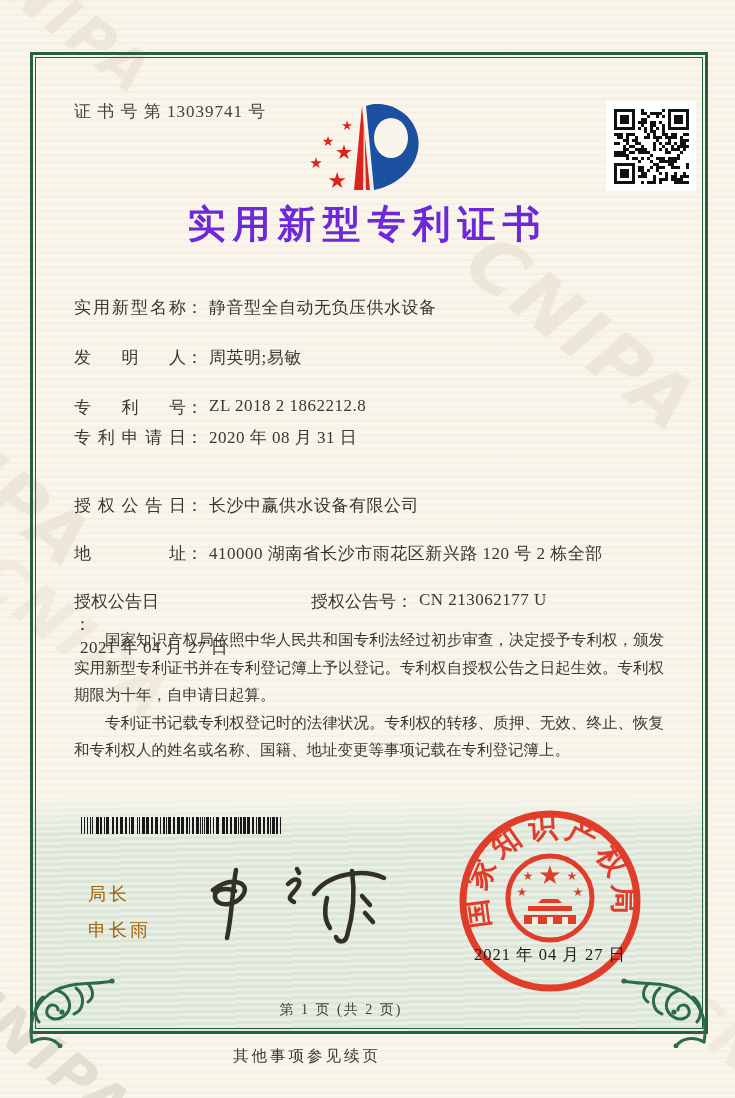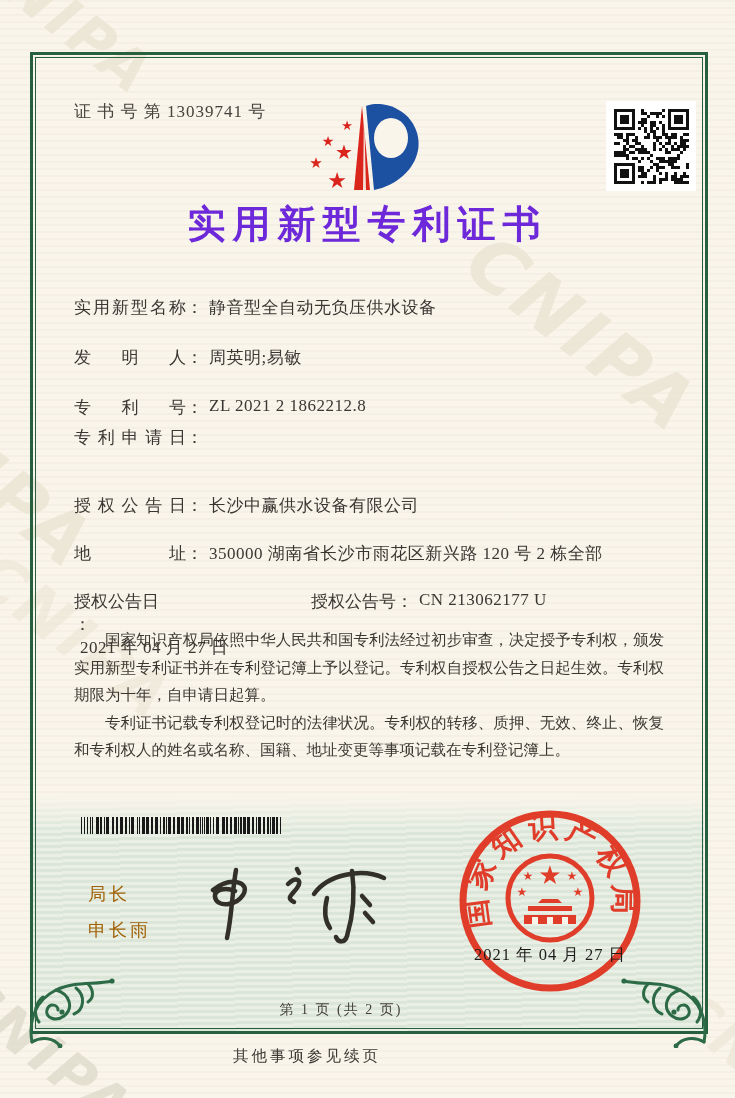--- a/index.html
+++ b/index.html
@@ -445,35 +445,36 @@
       <span class="fvalue">静音型全自动无负压供水设备</span>
   </div>
   <div class="frow" style="left:74px;top:346px;">
     <span class="flabel">发明人</span>
       <span class="fcolon">：</span>
       <span class="fvalue">周英明;易敏</span>
   </div>
   <div class="frow" style="left:74px;top:396px;">
     <span class="flabel">专利号</span>
       <span class="fcolon">：</span>
-      <span class="fvalue">ZL 2021 2 1862212.8</span>
+      <span class="fvalue">ZL 2018 2 1862212.8</span>
   </div>
   <div class="frow" style="left:74px;top:426px;">
     <span class="flabel">专利申请日</span>
       <span class="fcolon">：</span>
+      <span class="fvalue">2020 年 08 月 31 日</span>
   </div>
   <div class="frow" style="left:74px;top:494px;">
     <span class="flabel">授权公告日</span>
       <span class="fcolon">：</span>
       <span class="fvalue">长沙中赢供水设备有限公司</span>
   </div>
   <div class="frow" style="left:74px;top:542px;">
     <span class="flabel">地址</span>
       <span class="fcolon">：</span>
-      <span class="fvalue">350000 湖南省长沙市雨花区新兴路 120 号 2 栋全部</span>
+      <span class="fvalue">410000 湖南省长沙市雨花区新兴路 120 号 2 栋全部</span>
   </div>
   <div class="frow" style="left:74px;top:590px;flex-direction:column;">
     <span>授权公告日</span>
       <span class="fcolon">：</span>
       <span class="fvalue">2021 年 04 月 27 日</span>
   </div>
   <div class="grant2" style="top:590px;">
     <span>授权公告号</span>
       <span class="fcolon">：</span>
       <span class="fvalue">CN 213062177 U</span>

